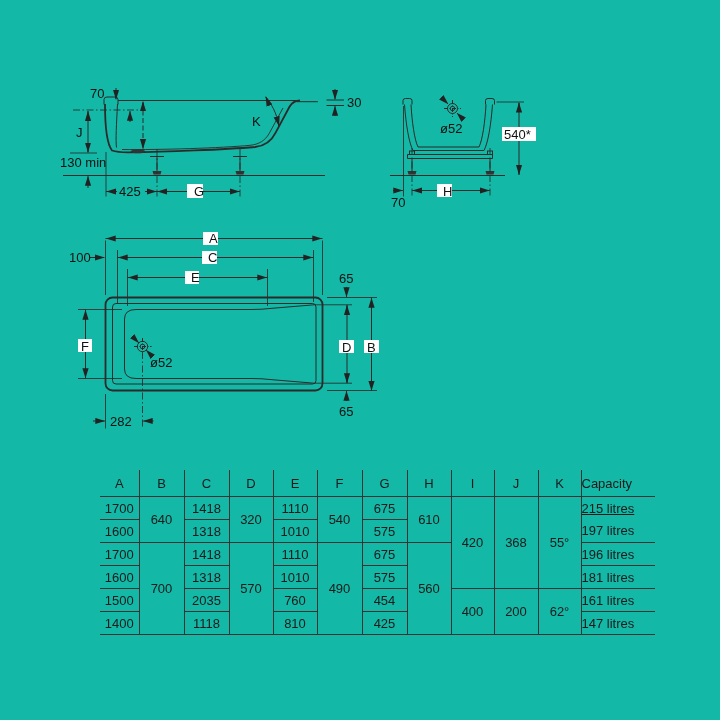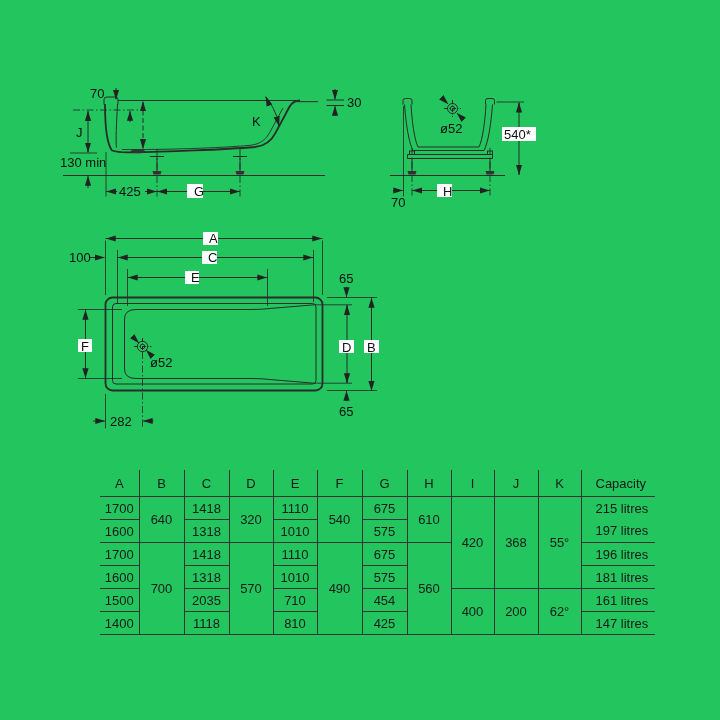--- a/index.html
+++ b/index.html
@@ -1,37 +1,37 @@
 <!DOCTYPE html>
 <html><head>
 <meta charset="utf-8">
 <style>
   html,body{margin:0;padding:0;background:#fff;}
-  #canvas{position:relative;width:720px;height:720px;background:#22c55e;overflow:hidden;
+  #canvas{position:relative;width:720px;height:720px;background:#14b8a6;overflow:hidden;
           font-family:"Liberation Sans",sans-serif;color:#1a1a1a;}
   svg{position:absolute;overflow:visible;}
   .ln{stroke:#2b2b2b;fill:none;stroke-width:1;}
   .thick{stroke-width:1.8;}
   .thin{stroke-width:0.9;}
   .ext{stroke-width:0.85;}
   .dd{stroke-dasharray:7 2.5 1.5 2.5;stroke-width:0.85;}
   .dsh{stroke-dasharray:5 2.5;}
   .lbl{font-family:"Liberation Sans",sans-serif;font-size:13px;fill:#111;}
   .gap{fill:#fff;stroke:none;}
   .fillshape{fill:#333;stroke:none;}
   
   .spec{position:absolute;left:100px;top:470px;border-collapse:collapse;table-layout:fixed;
         font-size:13px;color:#1a1a1a;}
   .spec th,.spec td{border-right:1px solid #333;border-bottom:1px solid #333;
         text-align:center;vertical-align:middle;padding:0;font-weight:normal;}
   .spec tr>*:last-child{border-right:none;}
   .spec .hdr th{height:26px;border-top:none;}
   .spec td{height:22px;}
-  .spec .cap{text-align:left;padding-left:14px;}
-  .spec .nb{border-bottom:none;}
+  .spec .cap{text-align:left;}
+  .spec .nb{border-bottom:none;text-decoration:underline;}
 </style>
 </head>
 <body>
 
 <div id="canvas">
 
   <svg style="left:55px;top:82px" width="335" height="135" viewBox="55 82 335 135">
     <defs>
       <marker id="arr" viewBox="0 0 10 7" refX="9.5" refY="3.5" markerWidth="10" markerHeight="7" orient="auto" markerUnits="userSpaceOnUse">
         <path d="M0,0.4 L10,3.5 L0,6.6 Z" fill="#222"></path>
@@ -317,21 +317,21 @@
     <tr>
       <td>1600</td>
       <td>1318</td>
       <td>1010</td>
       <td>575</td>
       <td class="cap">181 litres</td>
     </tr>
     <tr>
       <td>1500</td>
       <td>2035</td>
-      <td>710</td>
+      <td>760</td>
       <td>454</td>
       <td rowspan="2">400</td>
       <td rowspan="2">200</td>
       <td rowspan="2">62°</td>
       <td class="cap">161 litres</td>
     </tr>
     <tr>
       <td>1400</td>
       <td>1118</td>
       <td>810</td>

